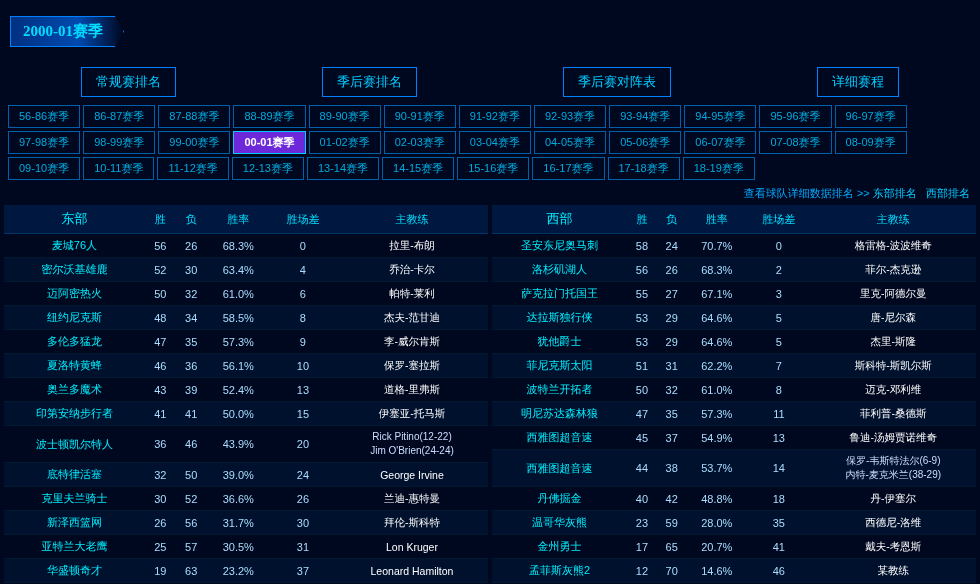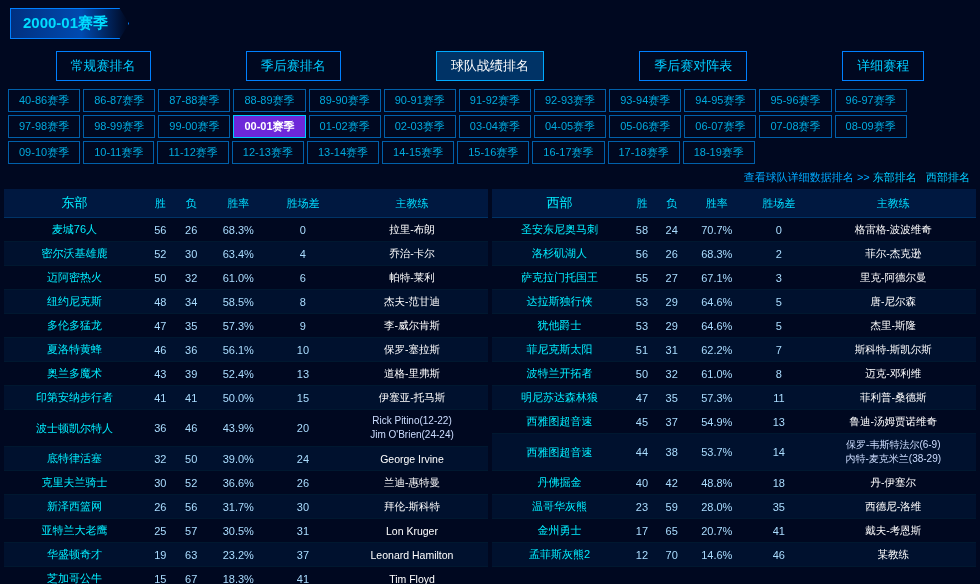--- a/index.html
+++ b/index.html
@@ -8,22 +8,23 @@
       color: #00eeff;
       font-family: 'Microsoft YaHei', '微软雅黑', Arial, sans-serif;
       font-size: 12px;
       width: 980px;
       min-height: 584px;
       overflow: hidden;
     }
 
     
     .header {
-      padding: 8px 10px;
+      padding: 16px 10px;
       display: flex;
+      font-family: Liberation Serif, serif;
     }
     .season-title {
       background: linear-gradient(90deg, #003080 0%, #004ab0 60%, transparent 100%);
       border: 1.5px solid #0080ff;
       padding: 5px 20px 5px 12px;
       font-size: 15px;
       font-weight: bold;
       color: #00ddff;
       clip-path: polygon(0 0, 92% 0, 100% 50%, 92% 100%, 0 100%);
       display: inline-block;
@@ -144,27 +145,26 @@
 </head>
 <body>
 
 <div class="header">
   <div class="season-title">2000-01赛季</div>
 </div>
 
 <div class="nav-tabs">
 <div class="nav-tab">常规赛排名</div>
     <div class="nav-tab">季后赛排名</div>
-    <div class="nav-tab active">球队战绩排名</div>
     <div class="nav-tab">季后赛对阵表</div>
     <div class="nav-tab">详细赛程</div>
   </div>
 
 <div class="season-buttons">
-<div class="season-btn">40-86赛季</div>
+<div class="season-btn">56-86赛季</div>
     <div class="season-btn">86-87赛季</div>
     <div class="season-btn">87-88赛季</div>
     <div class="season-btn">88-89赛季</div>
     <div class="season-btn">89-90赛季</div>
     <div class="season-btn">90-91赛季</div>
     <div class="season-btn">91-92赛季</div>
     <div class="season-btn">92-93赛季</div>
     <div class="season-btn">93-94赛季</div>
     <div class="season-btn">94-95赛季</div>
     <div class="season-btn">95-96赛季</div>

